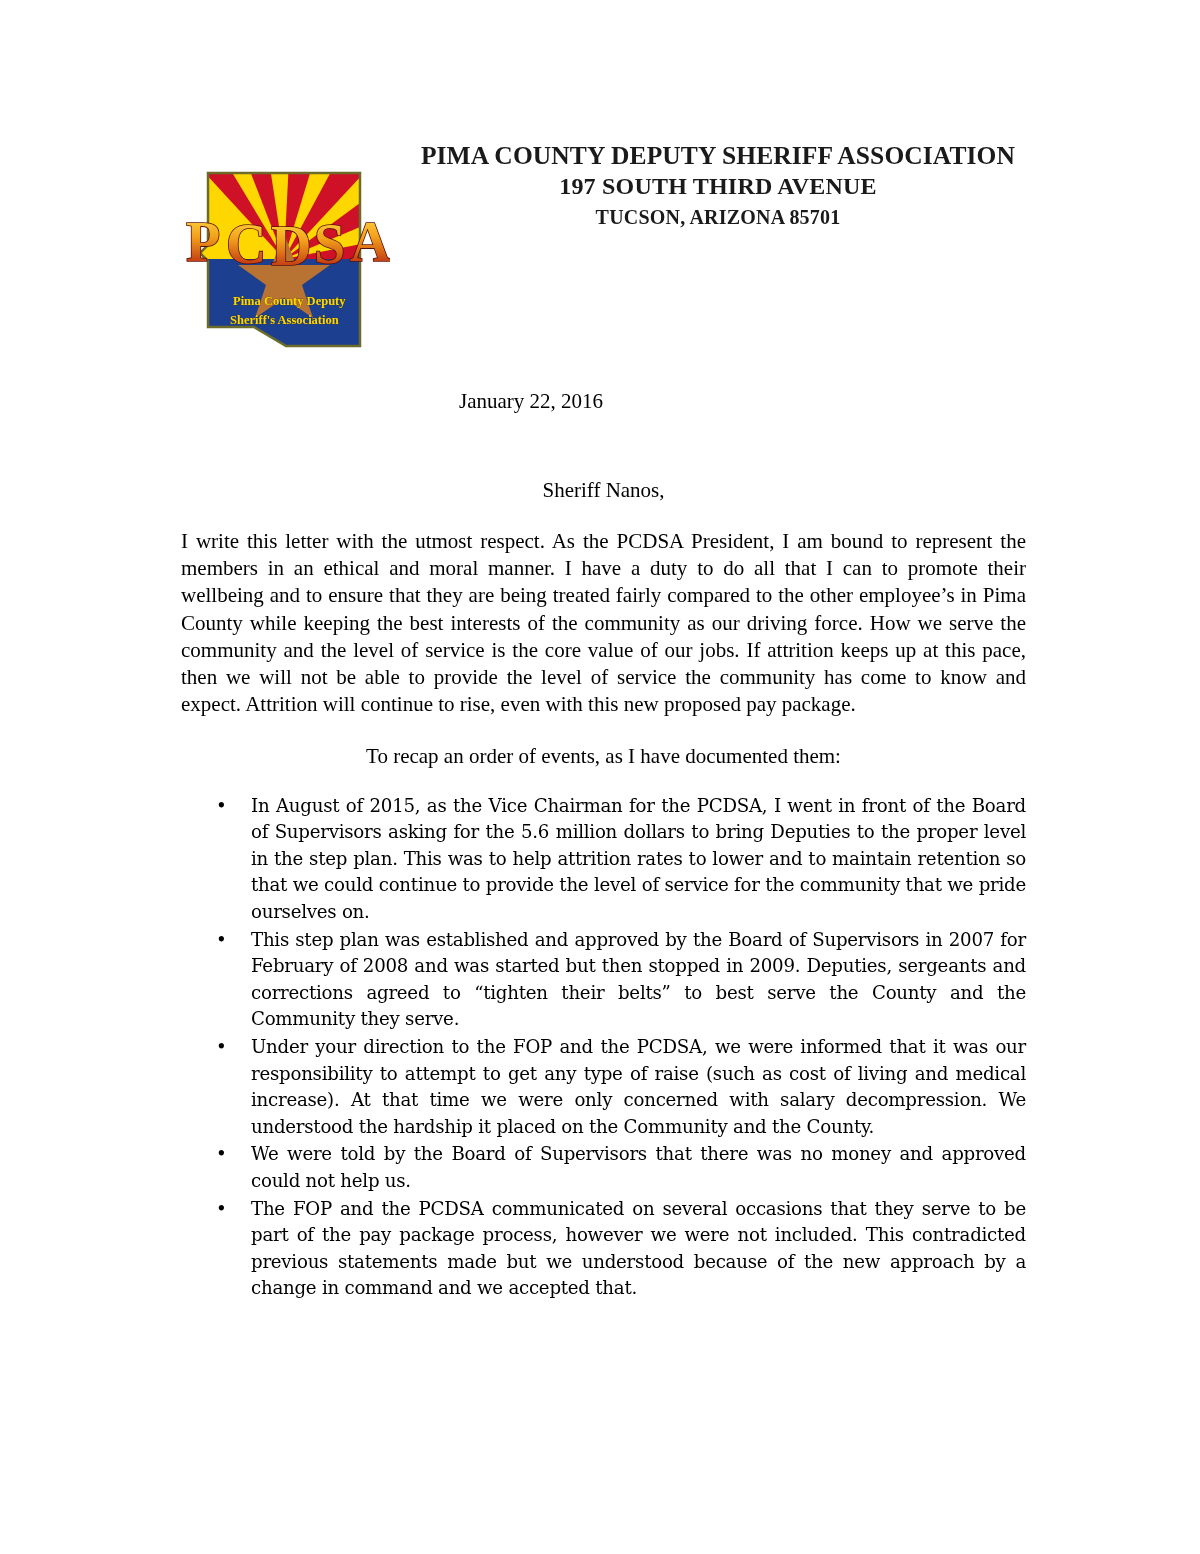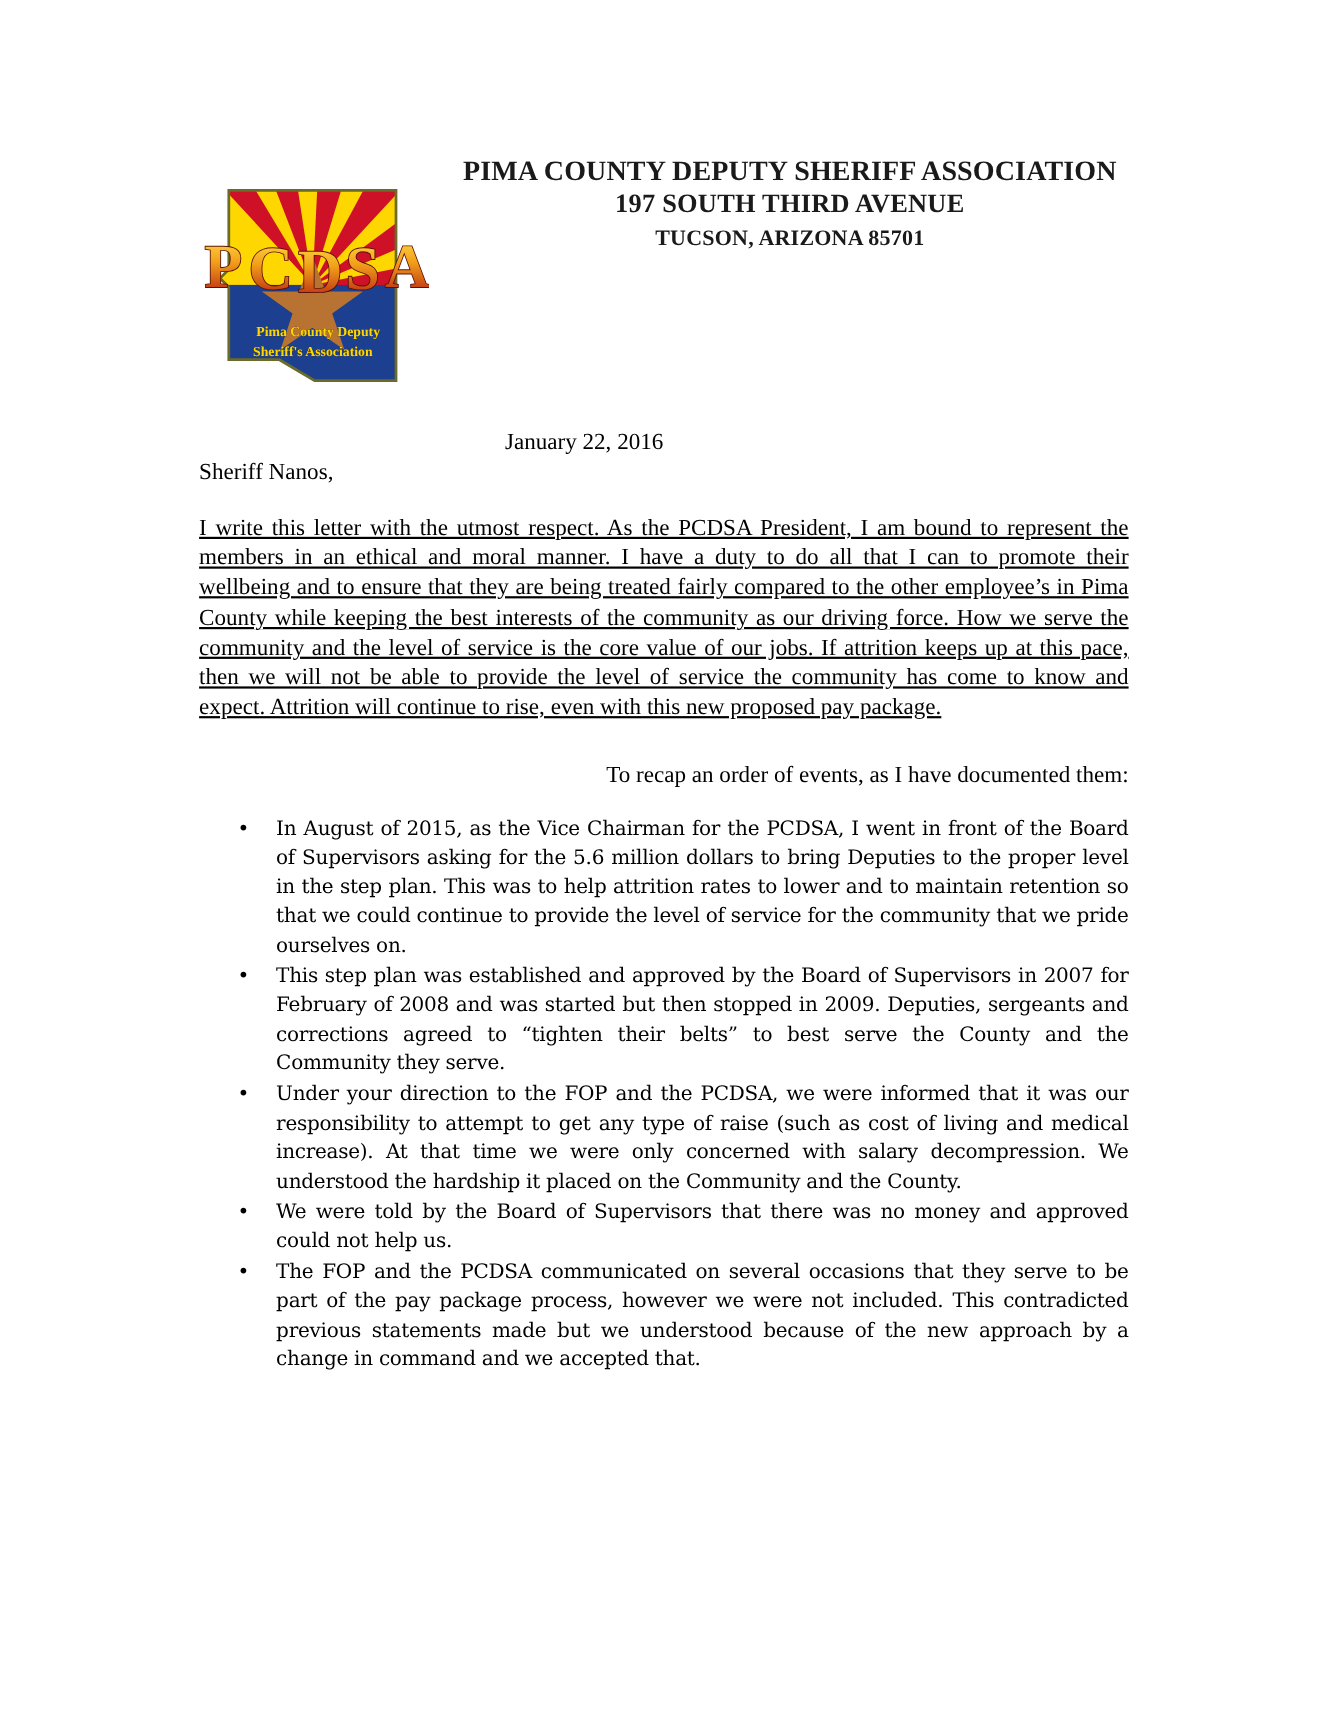--- a/index.html
+++ b/index.html
@@ -92,38 +92,39 @@
   }
 
   .date-line {
     margin-left: 278px;
     font-size: 21px;
     line-height: 27px;
     margin-bottom: 0;
   }
 
   .salutation {
+    margin-top: 62px;
     font-size: 21px;
     line-height: 27px;
+    text-align: center;
   }
 
   p.para {
     margin: 0;
     font-size: 21px;
     line-height: 27.2px;
     text-align: justify;
     text-justify: inter-word;
   }
   p.para.first-body {
     margin-top: 24px;
-    text-decoration: underline;
   }
   p.para.recap {
-    margin-top: 35px;
-    text-align: right;
+    margin-top: 25px;
+    text-align: center;
   }
 
   
   ul.bullets {
     list-style: none;
     margin: 22px 0 0 0;
     padding: 0;
     font-family: "DejaVu Serif", "Liberation Serif", serif;
   }
   ul.bullets > li {

